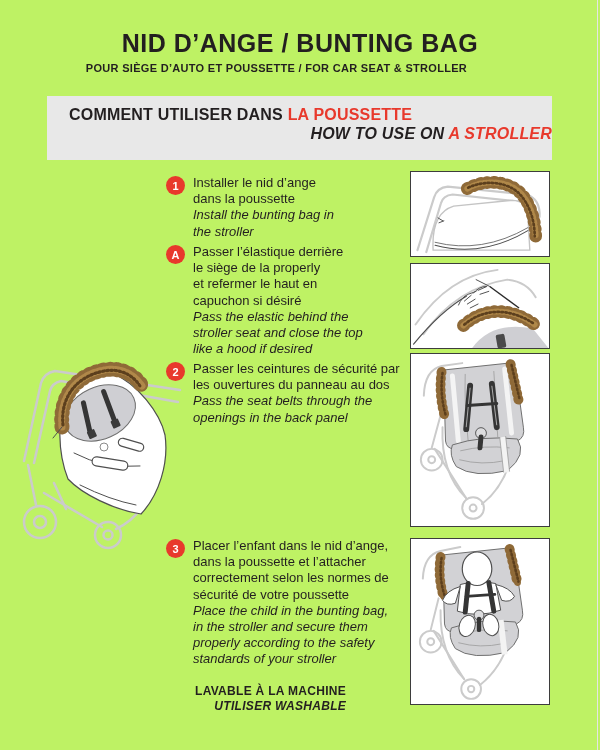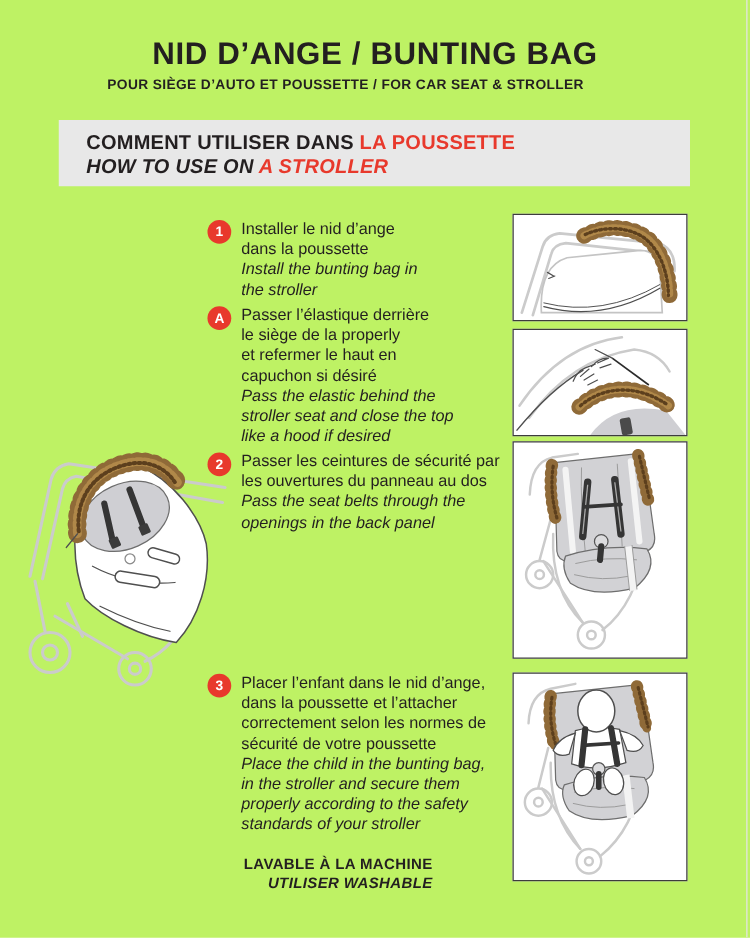--- a/index.html
+++ b/index.html
@@ -10,24 +10,24 @@
   }
   html,body{margin:0;padding:0;}
   body{width:600px;height:750px;background:#fff;font-family:"Liberation Sans",sans-serif;color:var(--ink,#231f20);}
   .page{position:relative;width:600px;height:750px;background:#bef264;overflow:hidden;}
 
   .title{position:absolute;top:29px;left:0;width:600px;text-align:center;
          font-size:25px;font-weight:bold;letter-spacing:.5px;}
   .subtitle{position:absolute;top:62px;left:0;width:553px;text-align:center;
          font-size:11px;font-weight:bold;letter-spacing:.3px;}
 
-  .banner{position:absolute;left:47px;top:96px;width:505px;height:53px;
+  .banner{position:absolute;left:47px;top:96px;width:505px;height:64px;
           background:var(--banner,#e8e8e8);box-sizing:border-box;padding:9px 0 0 22px;}
   .banner .l1{font-size:16px;font-weight:bold;line-height:19px;letter-spacing:.2px;}
-  .banner .l2{font-size:16px;font-weight:bold;font-style:italic;line-height:19px;letter-spacing:.2px;}
+  .banner .l2{font-size:16px;font-weight:bold;font-style:italic;line-height:19px;letter-spacing:.2px;text-align:right;}
   .red{color:var(--accent,#e8392c);}
 
   .step{position:absolute;left:166px;display:flex;align-items:flex-start;}
   .marker{width:19px;height:19px;border-radius:50%;background:var(--accent,#e8392c);
           color:#fff;font-size:11px;font-weight:bold;display:flex;align-items:center;
           justify-content:center;margin-right:8px;flex:0 0 19px;margin-top:1px;}
   .txt{font-size:13px;line-height:16.2px;}
   .lines{white-space:pre-line;}
   .en{font-style:italic;}
 

